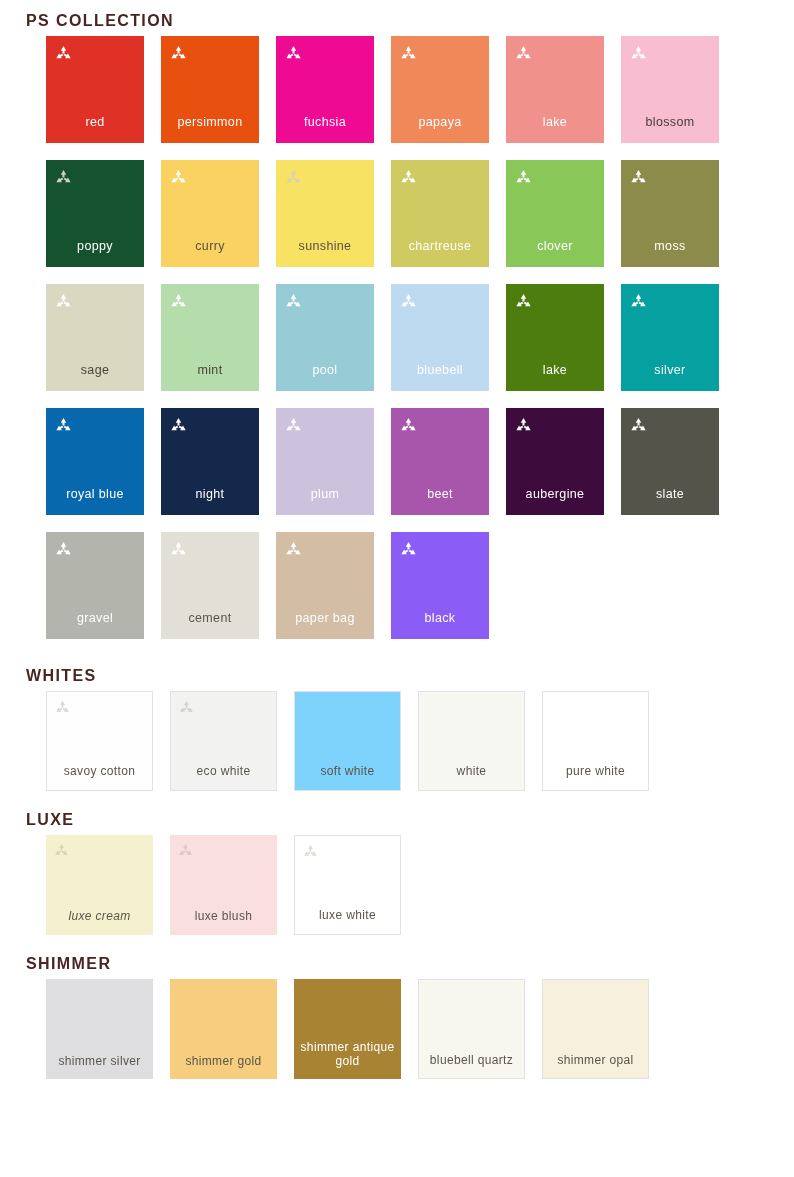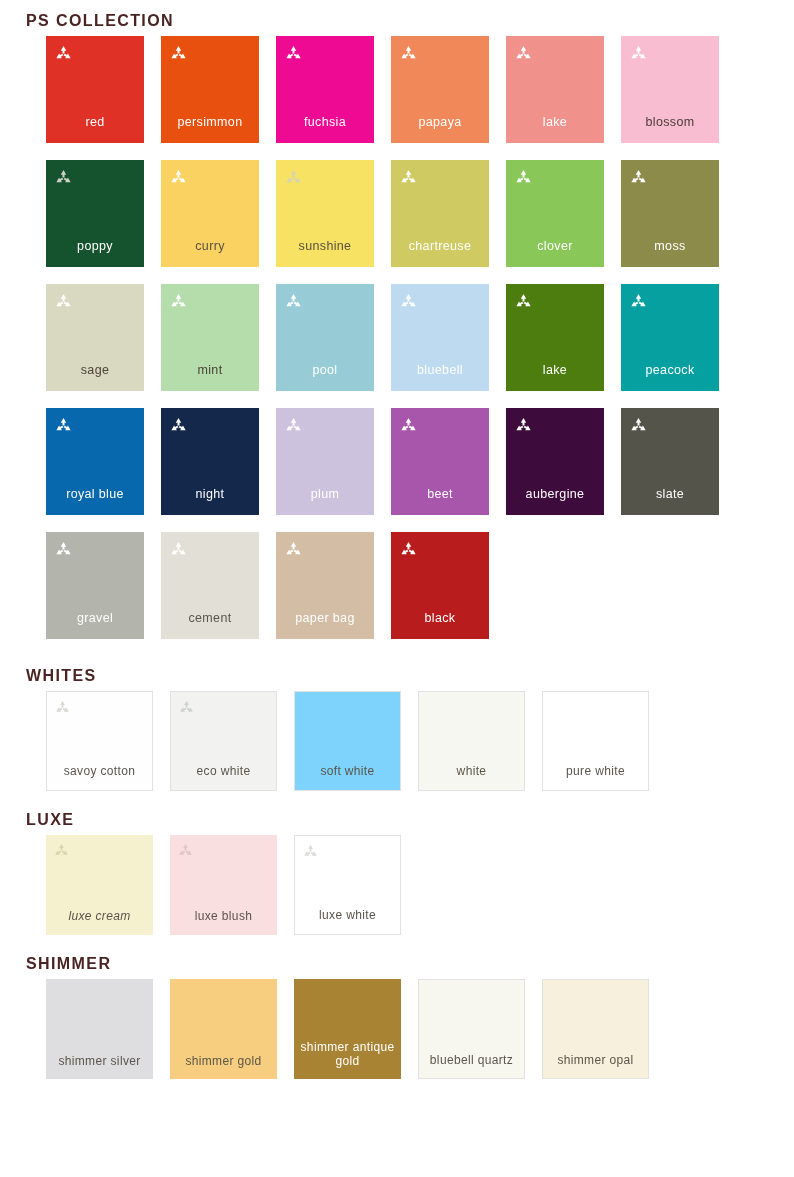--- a/index.html
+++ b/index.html
@@ -309,21 +309,21 @@
               <span class="swatch-label" style="color: rgb(255, 255, 255);">lake</span>
             </div>
             <div class="swatch" style="background: rgb(6, 160, 160);">
               <span class="recycle-icon">
                 <svg viewBox="0 0 100 100" aria-hidden="true">
                   <path fill="#ffffff" d="M50 6 L66 34 L56 34 L56 50 L44 50 L44 34 L34 34 Z"></path>
                   <path fill="#ffffff" d="M92 78 L60 78 L65 69 L51 61 L57 51 L71 59 L76 50 Z"></path>
                   <path fill="#ffffff" d="M8 78 L24 50 L29 59 L43 51 L49 61 L35 69 L40 78 Z"></path>
                 </svg>
               </span>
-              <span class="swatch-label" style="color: rgb(255, 255, 255);">peacock</span>
+              <span class="swatch-label" style="color: rgb(255, 255, 255);">silver</span>
             </div>
           </div>
           <div class="grid-row">
             <div class="swatch" style="background: rgb(7, 104, 173);">
               <span class="recycle-icon">
                 <svg viewBox="0 0 100 100" aria-hidden="true">
                   <path fill="#ffffff" d="M50 6 L66 34 L56 34 L56 50 L44 50 L44 34 L34 34 Z"></path>
                   <path fill="#ffffff" d="M92 78 L60 78 L65 69 L51 61 L57 51 L71 59 L76 50 Z"></path>
                   <path fill="#ffffff" d="M8 78 L24 50 L29 59 L43 51 L49 61 L35 69 L40 78 Z"></path>
                 </svg>
@@ -405,21 +405,21 @@
             <div class="swatch" style="background: rgb(211, 189, 164);">
               <span class="recycle-icon">
                 <svg viewBox="0 0 100 100" aria-hidden="true">
                   <path fill="#ffffff" d="M50 6 L66 34 L56 34 L56 50 L44 50 L44 34 L34 34 Z"></path>
                   <path fill="#ffffff" d="M92 78 L60 78 L65 69 L51 61 L57 51 L71 59 L76 50 Z"></path>
                   <path fill="#ffffff" d="M8 78 L24 50 L29 59 L43 51 L49 61 L35 69 L40 78 Z"></path>
                 </svg>
               </span>
               <span class="swatch-label" style="color: rgb(255, 255, 255);">paper bag</span>
             </div>
-            <div class="swatch" style="background: #b91c1c;">
+            <div class="swatch" style="background: #8b5cf6;">
               <span class="recycle-icon">
                 <svg viewBox="0 0 100 100" aria-hidden="true">
                   <path fill="#ffffff" d="M50 6 L66 34 L56 34 L56 50 L44 50 L44 34 L34 34 Z"></path>
                   <path fill="#ffffff" d="M92 78 L60 78 L65 69 L51 61 L57 51 L71 59 L76 50 Z"></path>
                   <path fill="#ffffff" d="M8 78 L24 50 L29 59 L43 51 L49 61 L35 69 L40 78 Z"></path>
                 </svg>
               </span>
               <span class="swatch-label" style="color: rgb(255, 255, 255);">black</span>
             </div>
           </div>

